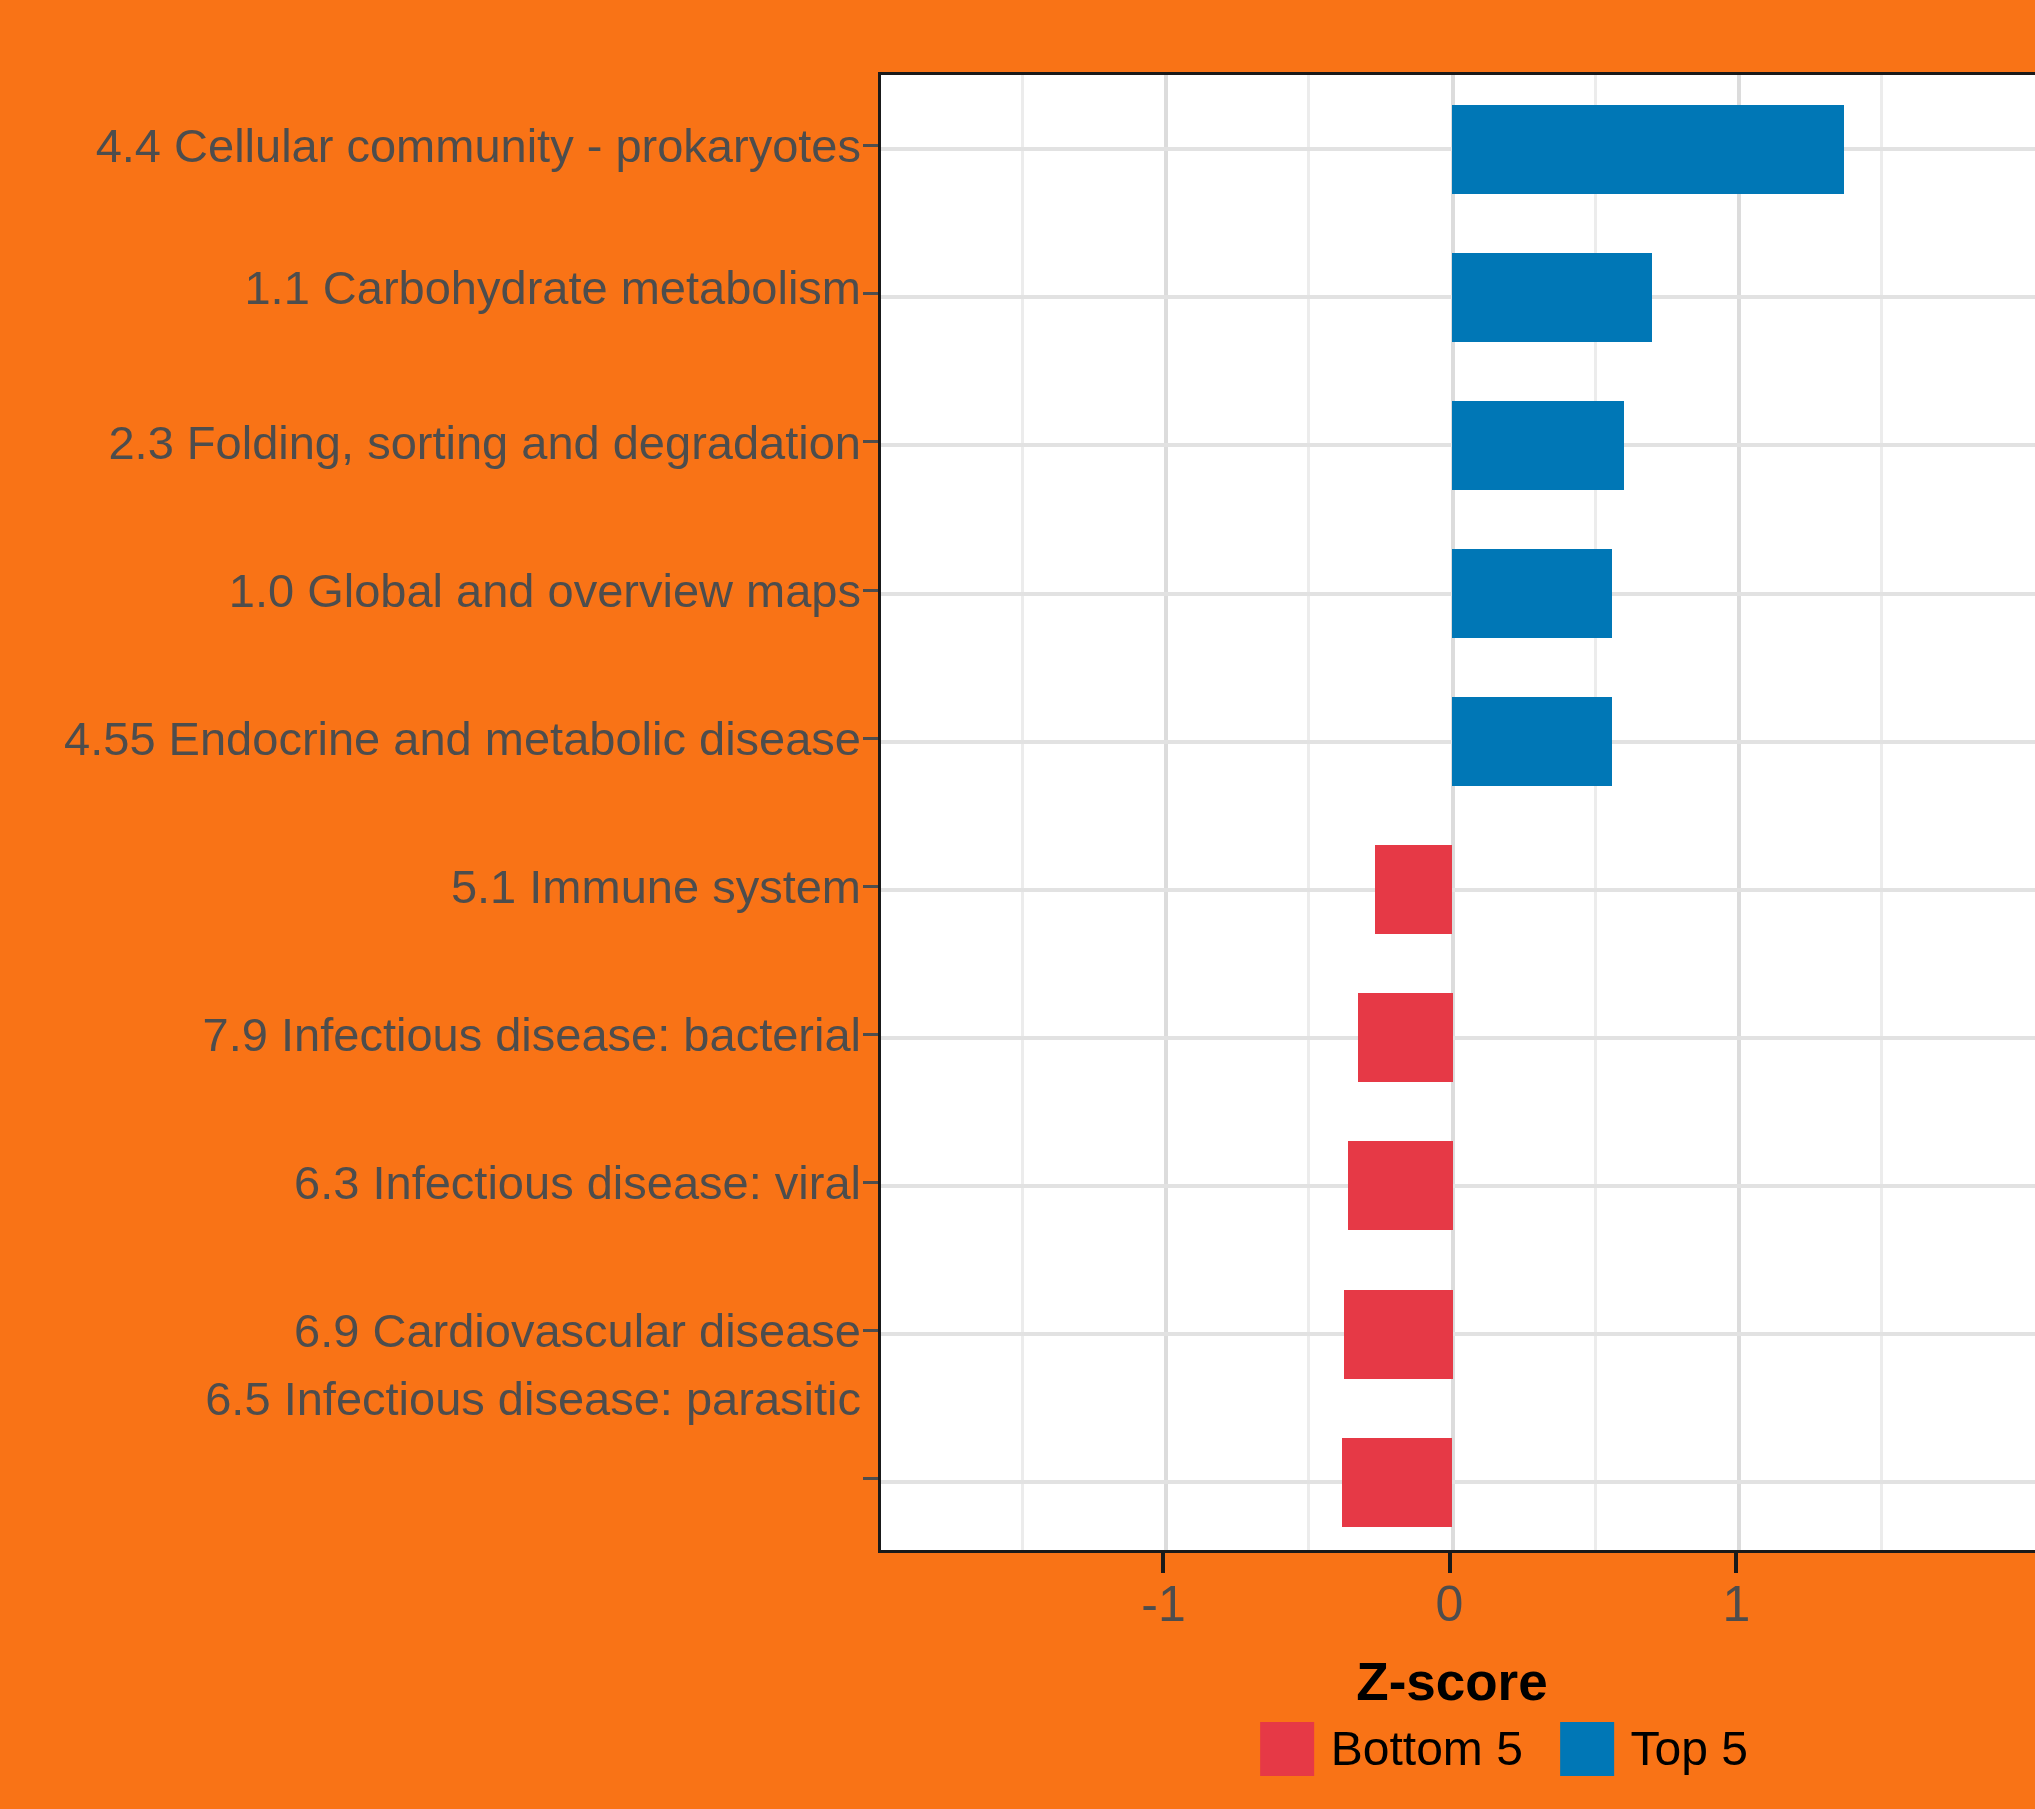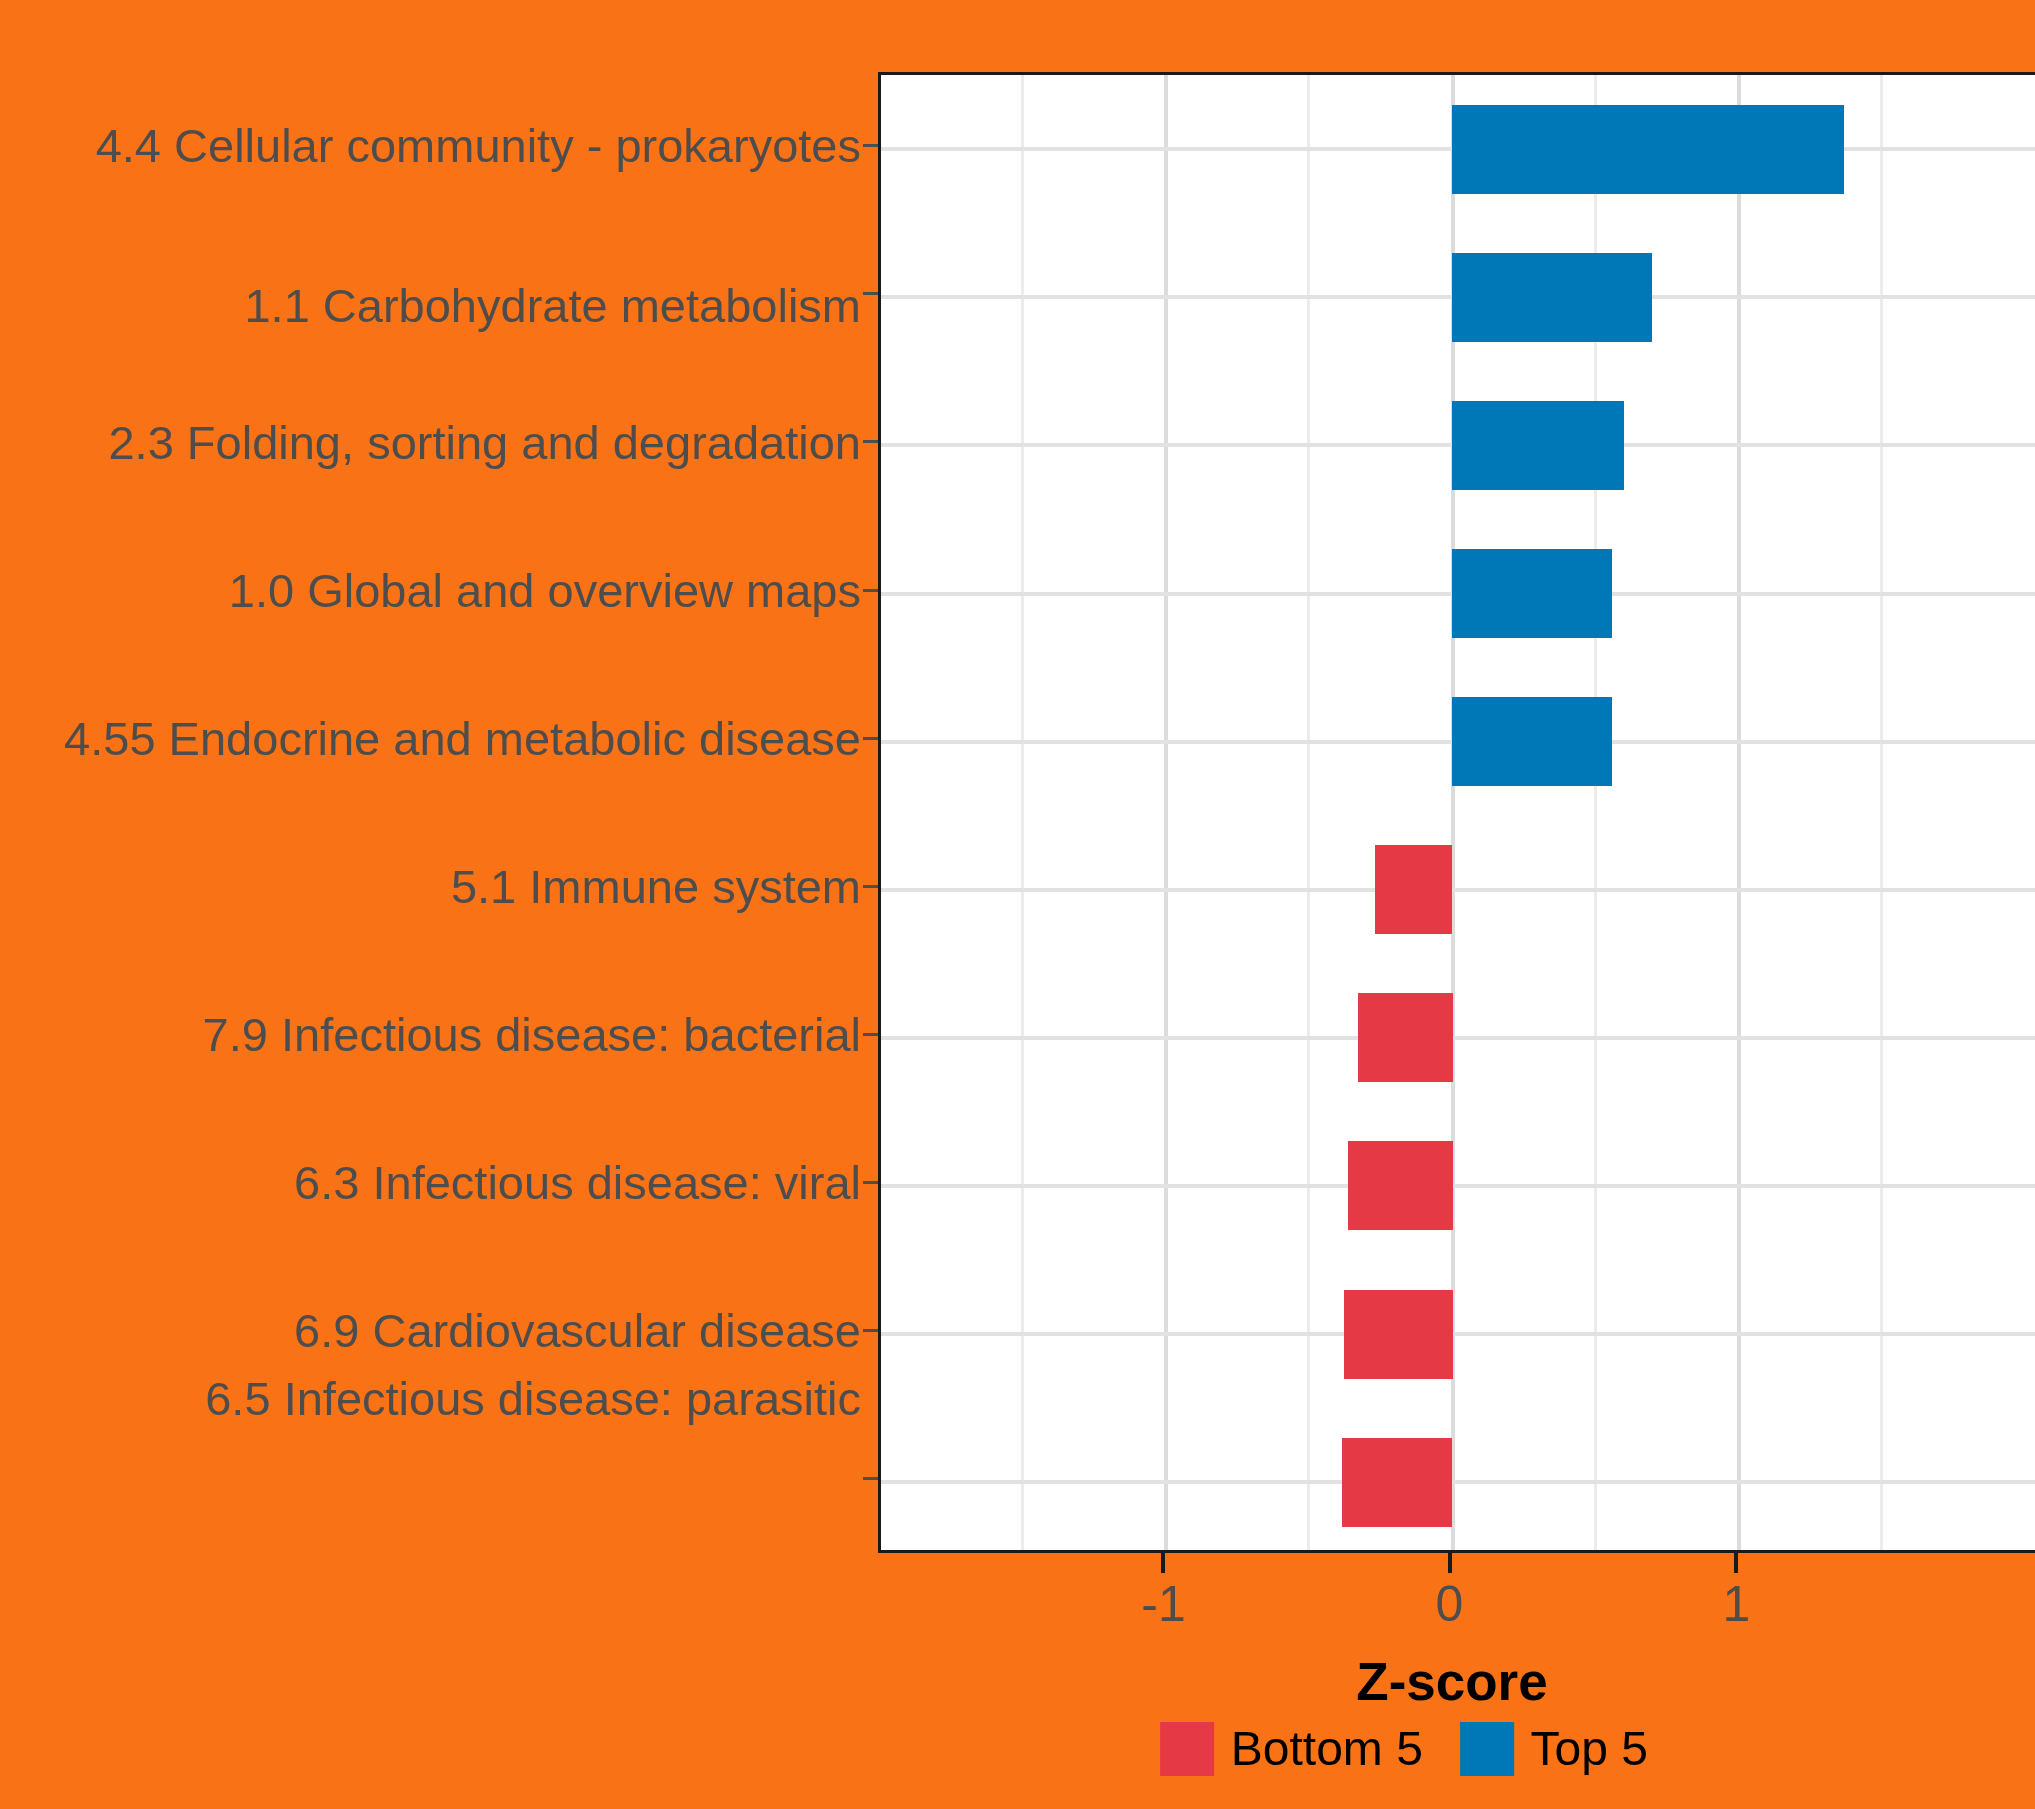--- a/index.html
+++ b/index.html
@@ -95,21 +95,21 @@
     font-size: 53px;
     font-weight: bold;
     font-family: "Liberation Sans", sans-serif;
     white-space: nowrap;
   }
 
   
   #legend {
     position: absolute;
     top: 1722px;
-    left: 1404px;
+    left: 1504px;
     transform: translateX(-50%);
     display: flex;
     align-items: flex-start;
     gap: 11px;
     white-space: nowrap;
   }
   .legend-entry {
     display: flex;
     align-items: center;
     margin-right: 26px;
@@ -159,21 +159,21 @@
       <div class="bar" title="5.1 Immune system: -0.27" style="left: 494px; width: 77px; top: 770px; background: rgb(230, 57, 70);"></div>
       <div class="bar" title="6.4 Infectious disease: bacterial: -0.33" style="left: 477px; width: 95px; top: 918px; background: rgb(230, 57, 70);"></div>
       <div class="bar" title="6.3 Infectious disease: viral: -0.365" style="left: 467px; width: 105px; top: 1066px; background: rgb(230, 57, 70);"></div>
       <div class="bar" title="6.9 Cardiovascular disease: -0.38" style="left: 463px; width: 109px; top: 1215px; background: rgb(230, 57, 70);"></div>
       <div class="bar" title="6.5 Infectious disease: parasitic: -0.385" style="left: 461px; width: 110px; top: 1363px; background: rgb(230, 57, 70);"></div>
     </div>
 
   <div id="ylabels">
       <div class="ycat" style="top: 122px;">4.4 Cellular community - prokaryotes</div>
       <div style="position: absolute; left: 863px; top: 144px; width: 15px; height: 3px; background: rgb(77, 77, 77);"></div>
-      <div class="ycat" style="top: 282px;">1.1 Carbohydrate metabolism</div>
+      <div class="ycat" style="top: 264px;">1.1 Carbohydrate metabolism</div>
       <div style="position: absolute; left: 863px; top: 292px; width: 15px; height: 3px; background: rgb(77, 77, 77);"></div>
       <div class="ycat" style="top: 419px;">2.3 Folding, sorting and degradation</div>
       <div style="position: absolute; left: 863px; top: 440px; width: 15px; height: 3px; background: rgb(77, 77, 77);"></div>
       <div class="ycat" style="top: 567px;">1.0 Global and overview maps</div>
       <div style="position: absolute; left: 863px; top: 589px; width: 15px; height: 3px; background: rgb(77, 77, 77);"></div>
       <div class="ycat" style="top: 715px;">4.55 Endocrine and metabolic disease</div>
       <div style="position: absolute; left: 863px; top: 737px; width: 15px; height: 3px; background: rgb(77, 77, 77);"></div>
       <div class="ycat" style="top: 863px;">5.1 Immune system</div>
       <div style="position: absolute; left: 863px; top: 885px; width: 15px; height: 3px; background: rgb(77, 77, 77);"></div>
       <div class="ycat" style="top: 1011px;">7.9 Infectious disease: bacterial</div>

